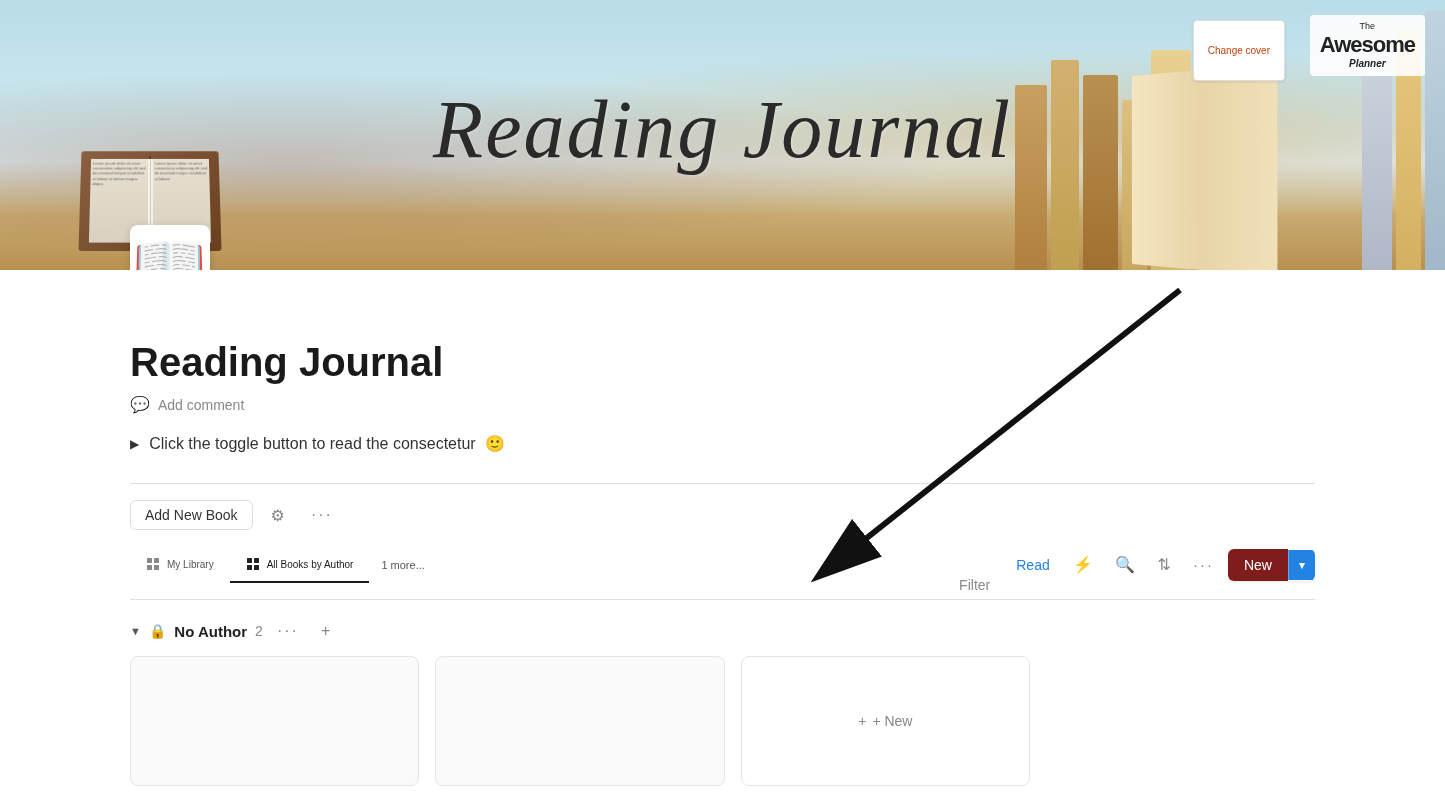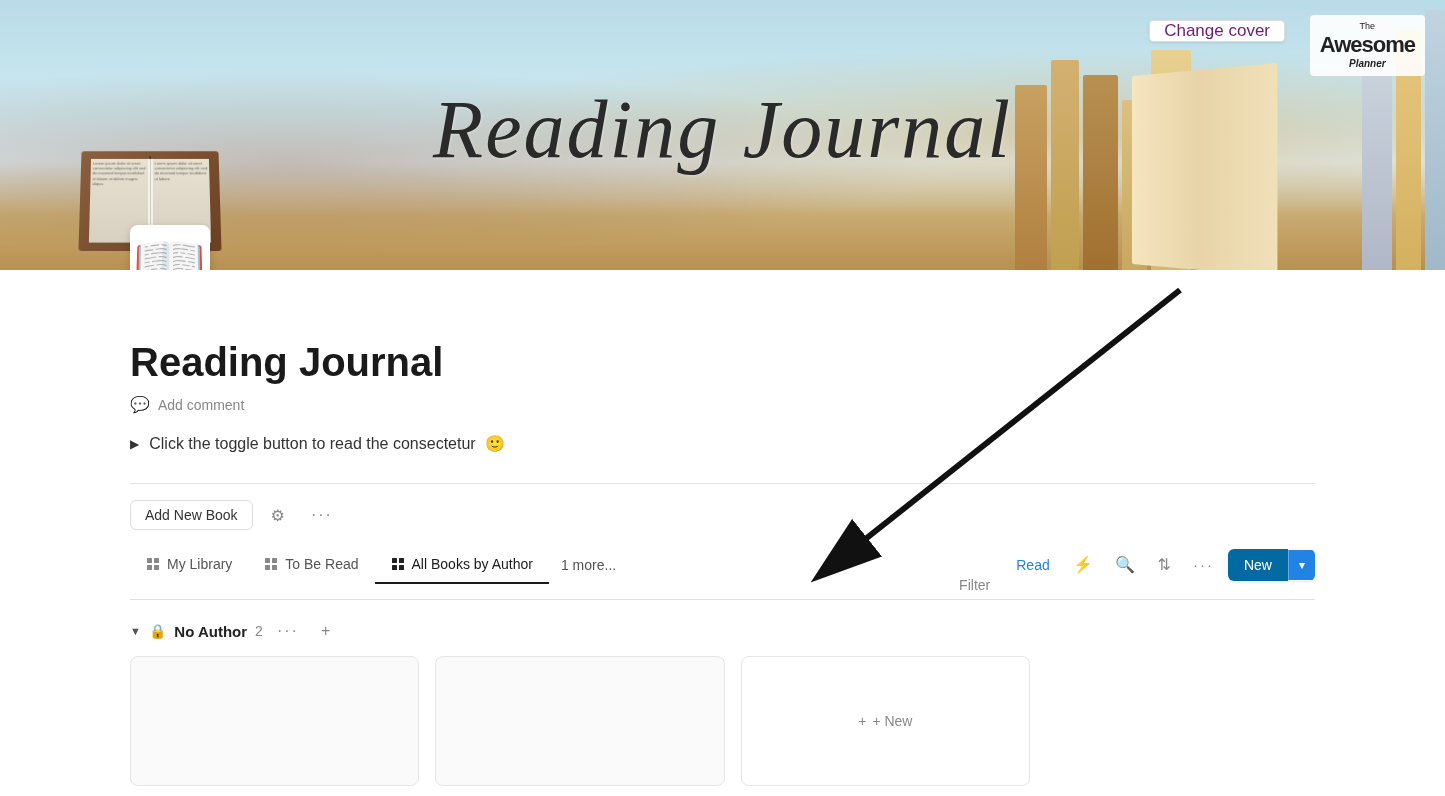--- a/index.html
+++ b/index.html
@@ -60,23 +60,23 @@
     .brand-logo .planner { font-size: 10px; font-weight: 600; display: block; font-style: italic; }
 
     
     .change-cover-btn {
       position: absolute;
       top: 20px;
       right: 160px;
       background: #fff;
       border: 1px solid #ddd;
       border-radius: 4px;
-      padding: 0 14px;
-      font-size: 17px;
-      color: #701a75;
+      padding: 24px 14px;
+      font-size: 10px;
+      color: #c2410c;
       cursor: pointer;
       box-shadow: 0 1px 3px rgba(0,0,0,0.1);
     }
 
     
     .page-icon {
       position: absolute;
       bottom: -35px;
       left: 130px;
       width: 80px;
@@ -168,21 +168,21 @@
       gap: 0;
       border-bottom: 1px solid #e0e0e0;
       margin-bottom: 20px;
     }
 
     .tab-item {
       display: flex;
       align-items: center;
       gap: 7px;
       padding: 10px 16px;
-      font-size: 14px;
+      font-size: 10px;
       color: #555;
       cursor: pointer;
       white-space: nowrap;
       border-bottom: 2px solid transparent;
       margin-bottom: -1px;
     }
     .tab-item.active {
       color: #1a1a1a;
       border-bottom: 2px solid #1a1a1a;
       font-weight: 500;
@@ -195,21 +195,21 @@
     }
 
     
     .grid-icon-svg {
       width: 14px;
       height: 14px;
     }
 
     .more-tab {
       padding: 10px 12px;
-      font-size: 14px;
+      font-size: 11px;
       color: #555;
       cursor: pointer;
     }
 
     .tabs-right {
       margin-left: auto;
       display: flex;
       align-items: center;
       gap: 6px;
     }
@@ -246,21 +246,21 @@
 
     .new-btn-group {
       display: flex;
       align-items: center;
       border-radius: 6px;
       overflow: hidden;
       box-shadow: 0 1px 3px rgba(0,0,0,0.1);
     }
     .new-btn-main {
       padding: 8px 16px;
-      background: #0369a1;
+      background: #7f1d1d;
       color: #fff;
       border: none;
       font-size: 14px;
       font-weight: 500;
       cursor: pointer;
     }
     .new-btn-dropdown {
       padding: 8px 10px;
       background: #2383e2;
       color: #fff;
@@ -441,31 +441,20 @@
       <span class="tab-icon">
         <svg class="grid-icon-svg" viewBox="0 0 14 14" fill="none">
           <rect x="1" y="1" width="5" height="5" rx="0.5" fill="#888"></rect>
           <rect x="8" y="1" width="5" height="5" rx="0.5" fill="#888"></rect>
           <rect x="1" y="8" width="5" height="5" rx="0.5" fill="#888"></rect>
           <rect x="8" y="8" width="5" height="5" rx="0.5" fill="#888"></rect>
         </svg>
       </span>
       <span>My Library</span>
     </div>
-    <div class="tab-item">
-      <span class="tab-icon">
-        <svg class="grid-icon-svg" viewBox="0 0 14 14" fill="none">
-          <rect x="1" y="1" width="5" height="5" rx="0.5" fill="#888"></rect>
-          <rect x="8" y="1" width="5" height="5" rx="0.5" fill="#888"></rect>
-          <rect x="1" y="8" width="5" height="5" rx="0.5" fill="#888"></rect>
-          <rect x="8" y="8" width="5" height="5" rx="0.5" fill="#888"></rect>
-        </svg>
-      </span>
-      <span>To Be Read</span>
-    </div>
     <div class="tab-item active">
       <span class="tab-icon">
         <svg class="grid-icon-svg" viewBox="0 0 14 14" fill="none">
           <rect x="1" y="1" width="5" height="5" rx="0.5" fill="#222"></rect>
           <rect x="8" y="1" width="5" height="5" rx="0.5" fill="#222"></rect>
           <rect x="1" y="8" width="5" height="5" rx="0.5" fill="#222"></rect>
           <rect x="8" y="8" width="5" height="5" rx="0.5" fill="#222"></rect>
         </svg>
       </span>
       <span>All Books by Author</span>

